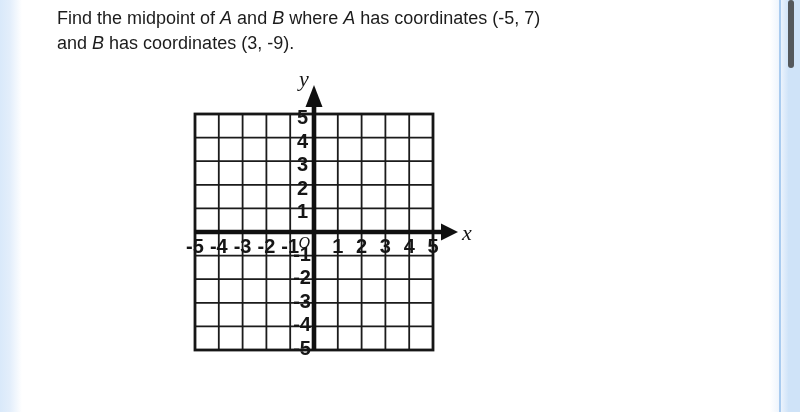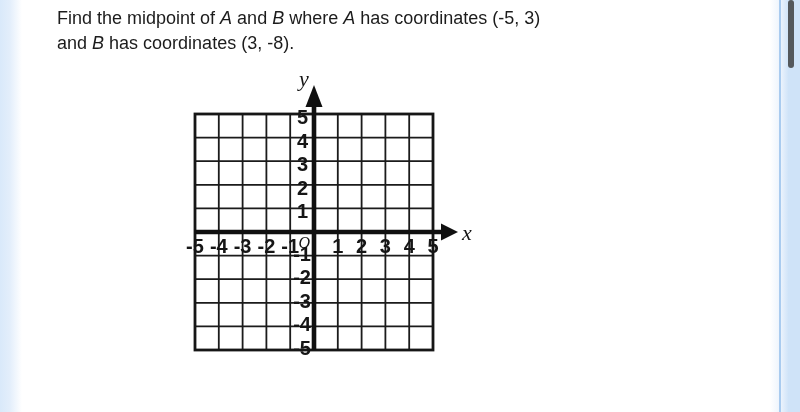--- a/index.html
+++ b/index.html
@@ -42,22 +42,22 @@
   }
 </style>
 </head>
 <body>
 
 <div class="page">
 
   <div class="edge-left"></div>
 
   <div class="question">
-    <div class="qline"><span>Find the midpoint of </span><span class="it">A</span><span> and </span><span class="it">B</span><span> where </span><span class="it">A</span><span> has coordinates (-5, 3)</span></div>
-    <div class="qline"><span>and </span><span class="it">B</span><span> has coordinates (3, -8).</span></div>
+    <div class="qline"><span>Find the midpoint of </span><span class="it">A</span><span> and </span><span class="it">B</span><span> where </span><span class="it">A</span><span> has coordinates (-5, 7)</span></div>
+    <div class="qline"><span>and </span><span class="it">B</span><span> has coordinates (3, -9).</span></div>
   </div>
 
   <svg class="graph" width="340" height="310" viewBox="150 60 340 310" xmlns="http://www.w3.org/2000/svg">
 
     <path class="gl" d="M218.8 114 V350 M242.6 114 V350 M266.4 114 V350 M290.2 114 V350 M337.8 114 V350 M361.6 114 V350 M385.4 114 V350 M409.2 114 V350"></path>
     <path class="gl" d="M195 137.6 H433 M195 161.2 H433 M195 184.8 H433 M195 208.4 H433 M195 255.6 H433 M195 279.2 H433 M195 302.8 H433 M195 326.4 H433"></path>
 
     <rect class="gb" x="195" y="114" width="238" height="236"></rect>
 
     <line class="ax" x1="314" y1="102" x2="314" y2="350"></line>

